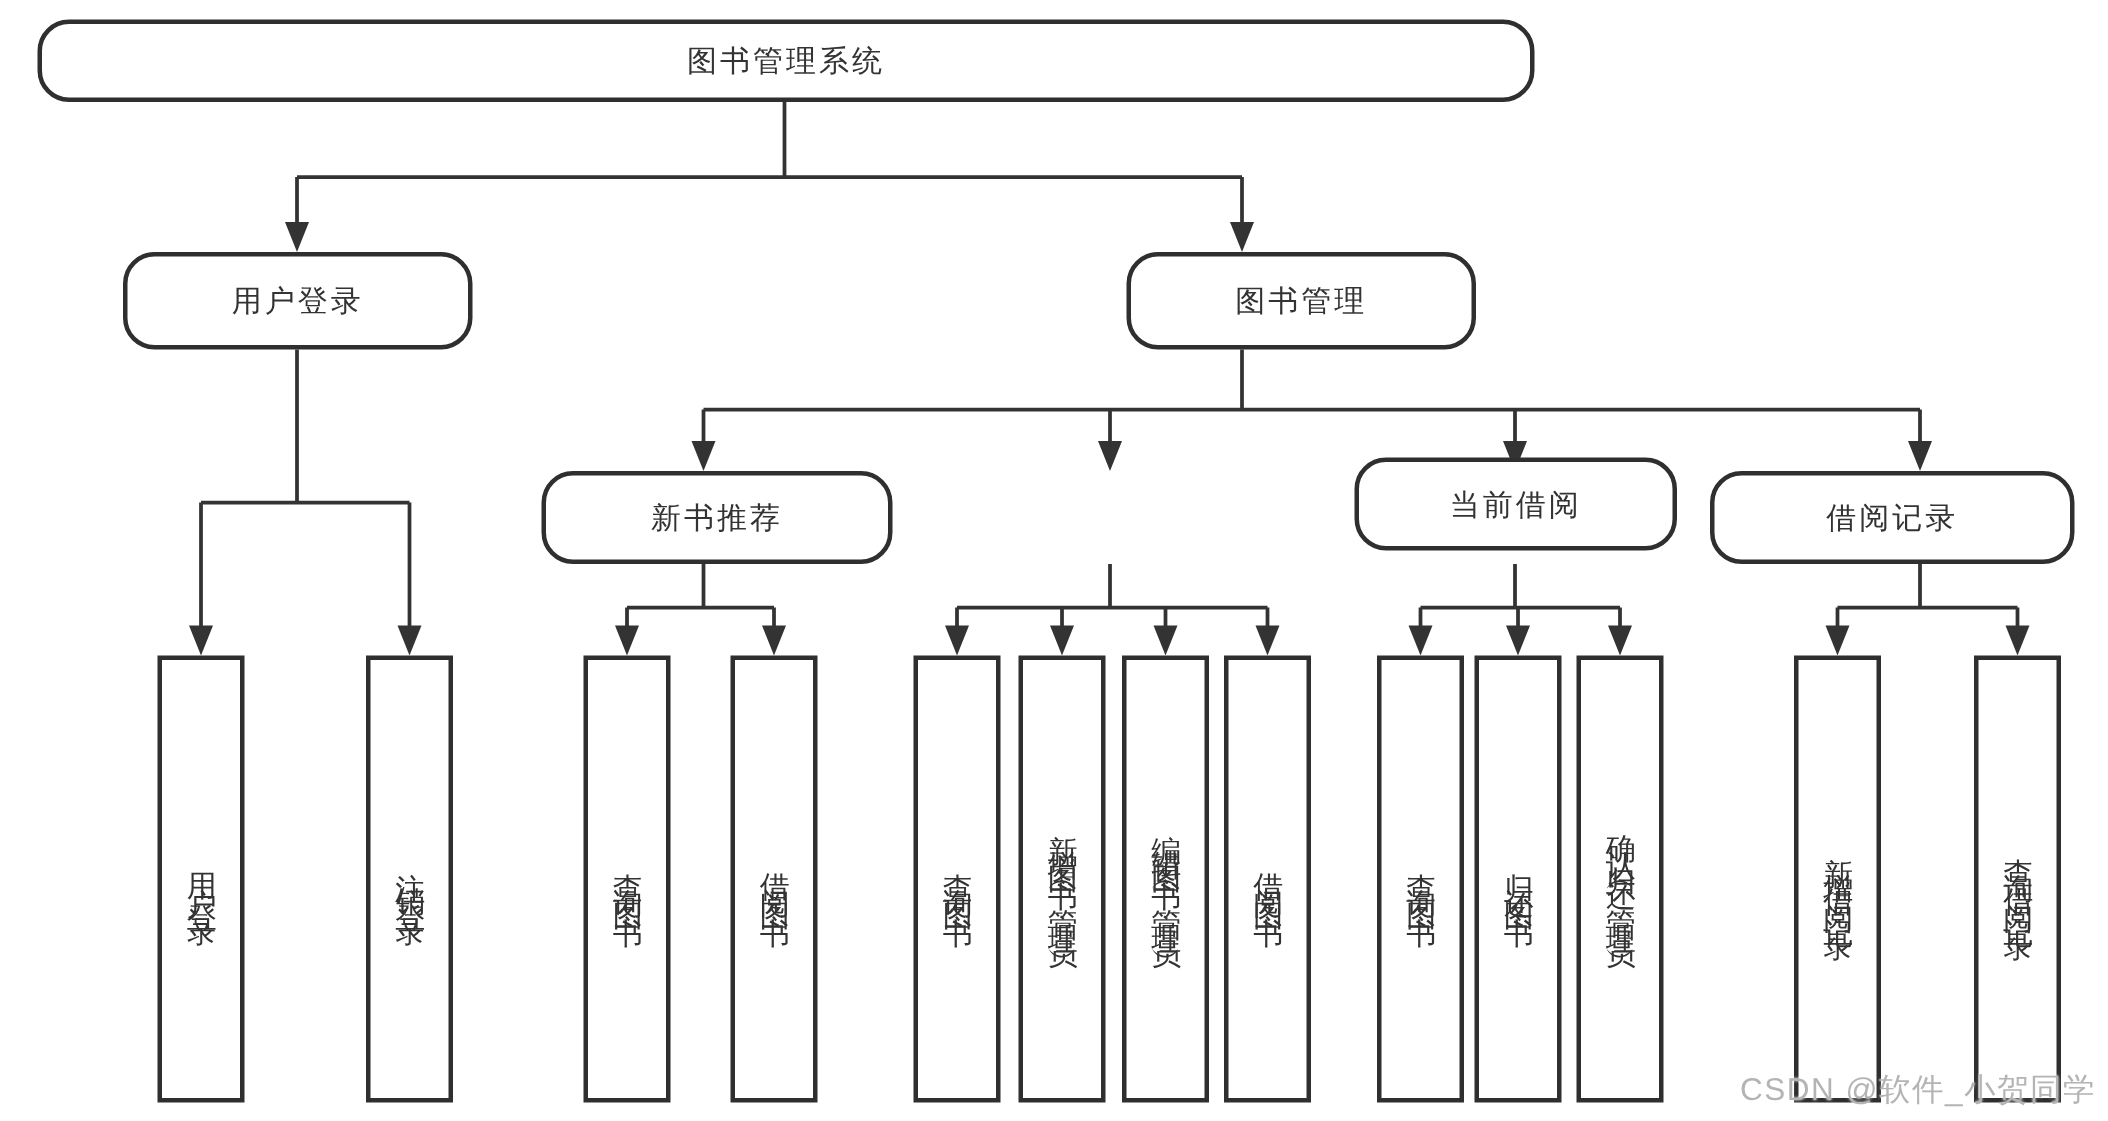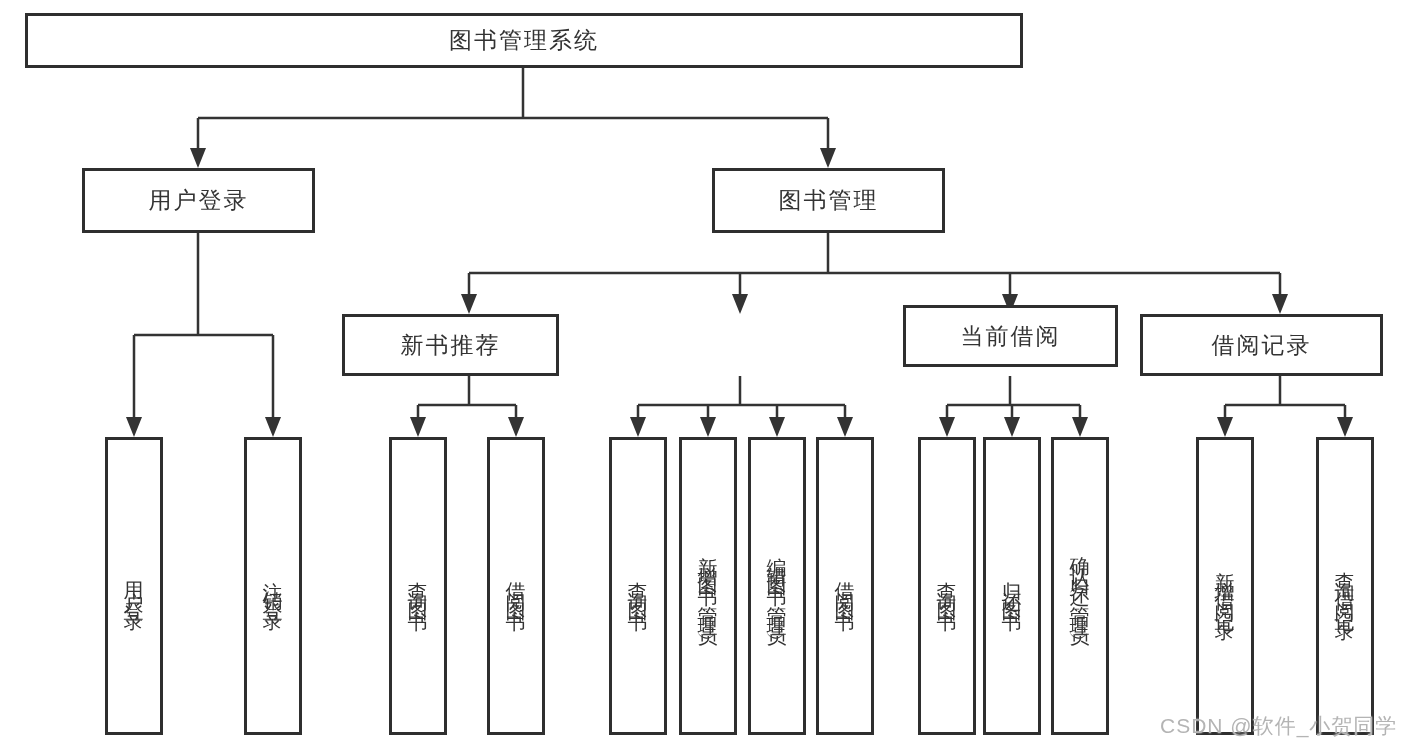--- a/index.html
+++ b/index.html
@@ -29,23 +29,24 @@
   .node {
     position: absolute;
     box-sizing: border-box;
     border: 3px solid #2f2f2f;
     background: #ffffff;
     display: flex;
     align-items: center;
     justify-content: center;
   }
   .hnode {
-    font-size: 23px;
+    font-size: 20px;
     letter-spacing: 2px;
     white-space: nowrap;
+    border-radius: 21px;
   }
   .vnode { width: 58px; height: 298px; top: 437px; }
   .vnode span {
     writing-mode: vertical-rl;
     text-orientation: mixed;
     font-size: 20px;
     letter-spacing: 10px;
     line-height: 1;
     white-space: nowrap;
   }
@@ -102,25 +103,25 @@
     <polygon points="1337,417 1353,417 1345,437"></polygon>
   </svg>
 
   <div class="node hnode" style="left:25px; top:13px; width:998px; height:55px;">
     <span>图书管理系统</span>
   </div>
 
   <div class="node hnode" style="left:82px; top:168px; width:233px; height:65px;">
     <span>用户登录</span>
   </div>
-  <div class="node hnode" style="left:712px; top:168px; width:233px; height:65px;">
+  <div class="node hnode" style="left:751px; top:168px; width:233px; height:65px;">
     <span>图书管理</span>
   </div>
 
-  <div class="node hnode" style="left:342px; top:314px; width:217px; height:62px;">
+  <div class="node hnode" style="left:361px; top:314px; width:234px; height:62px;">
     <span>新书推荐</span>
   </div>
   <div class="node hnode" style="left:903px; top:305px; width:215px; height:62px;">
     <span>当前借阅</span>
   </div>
   <div class="node hnode" style="left:1140px; top:314px; width:243px; height:62px;">
     <span>借阅记录</span>
   </div>
 
   <div class="node vnode" style="left:105px;">

